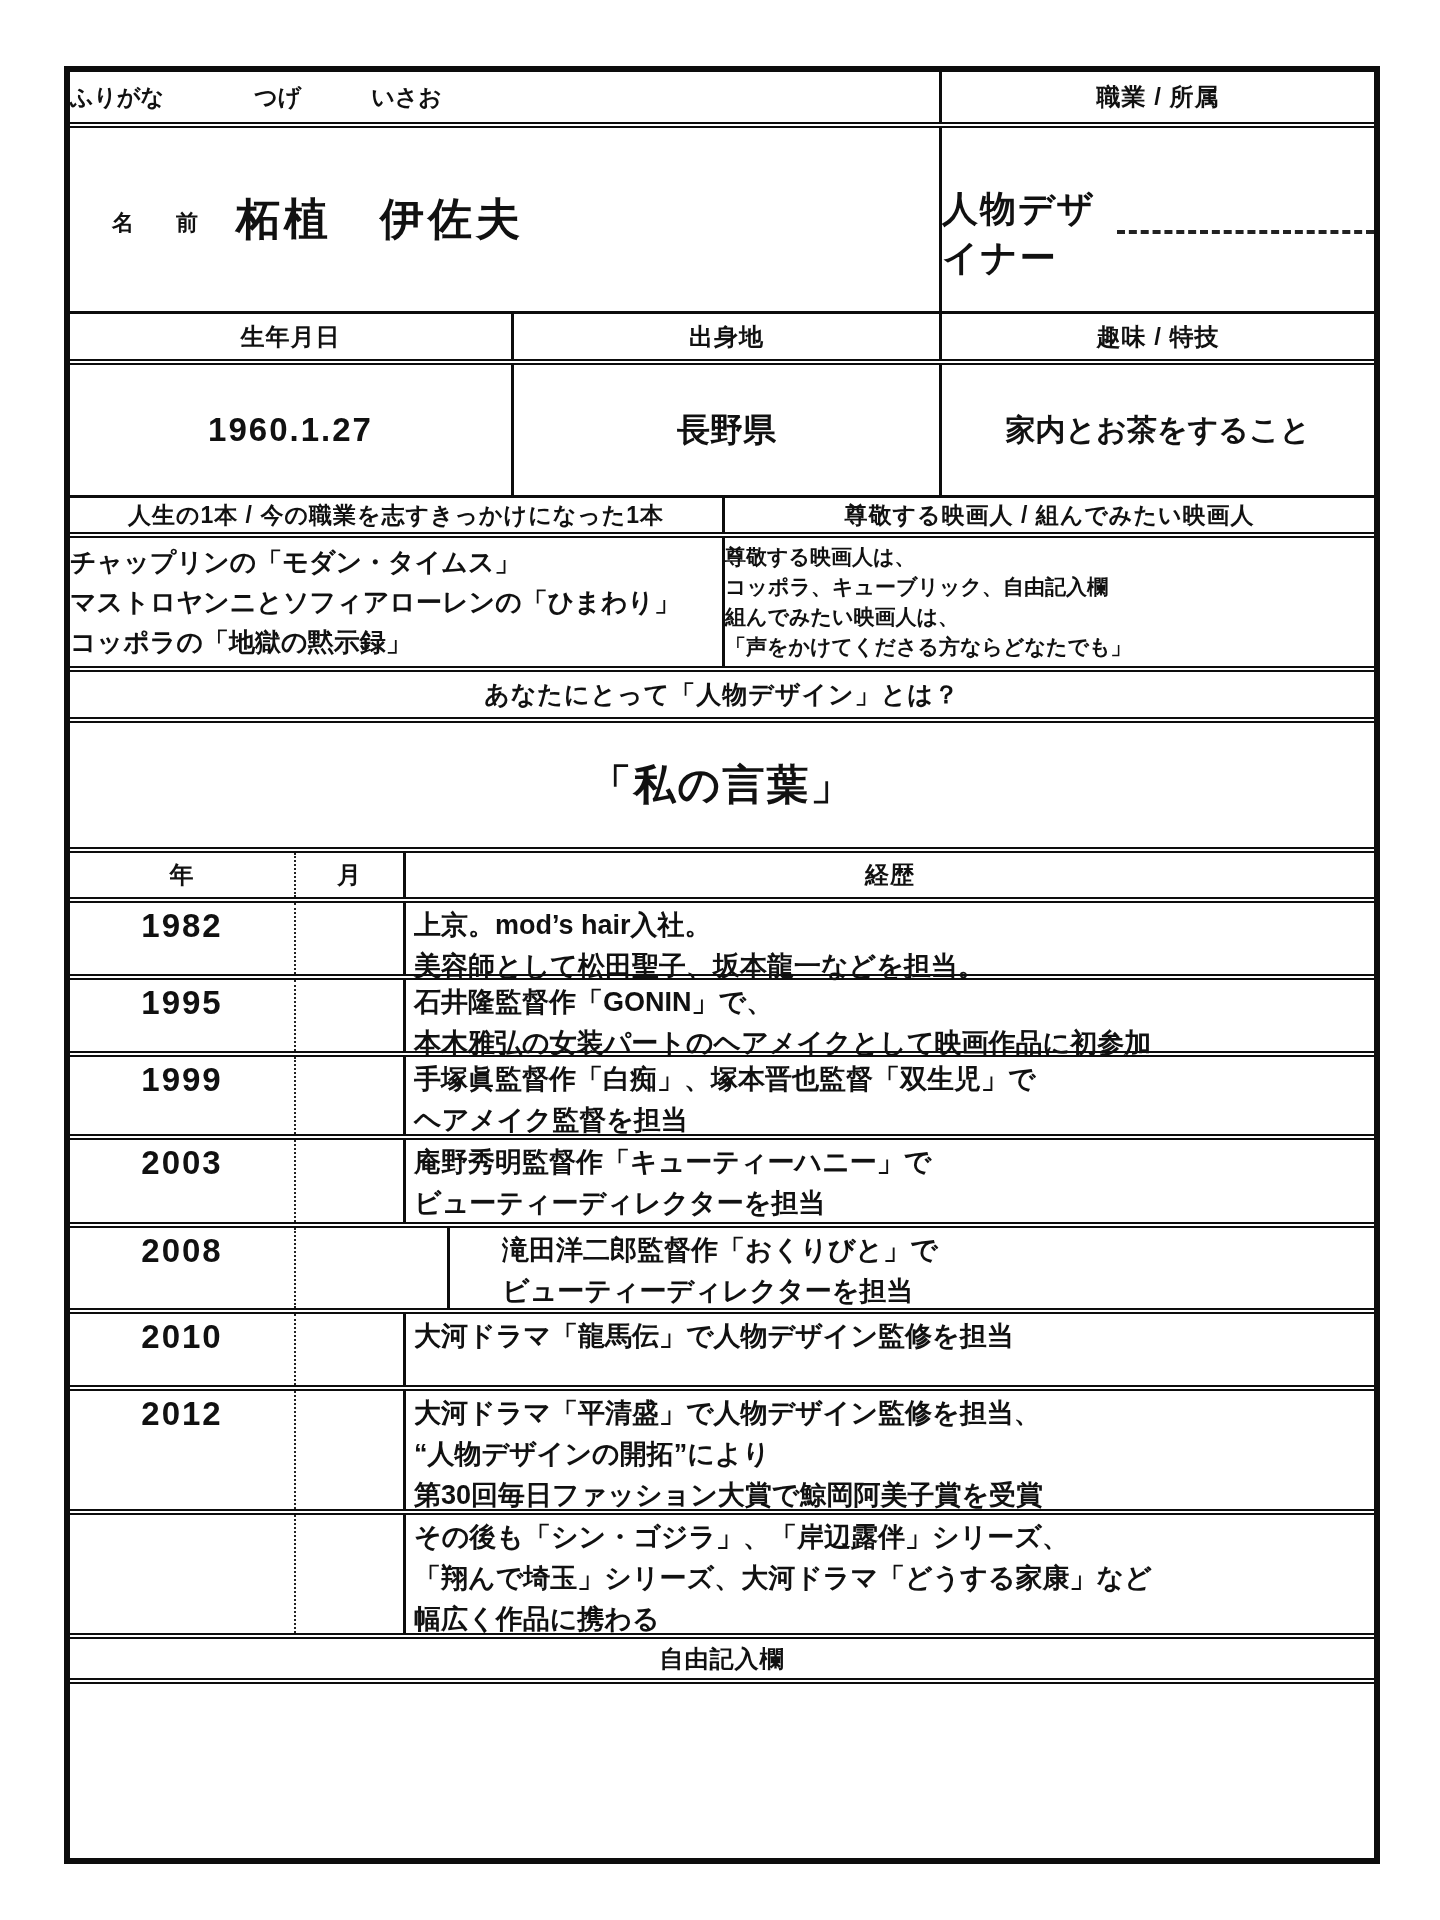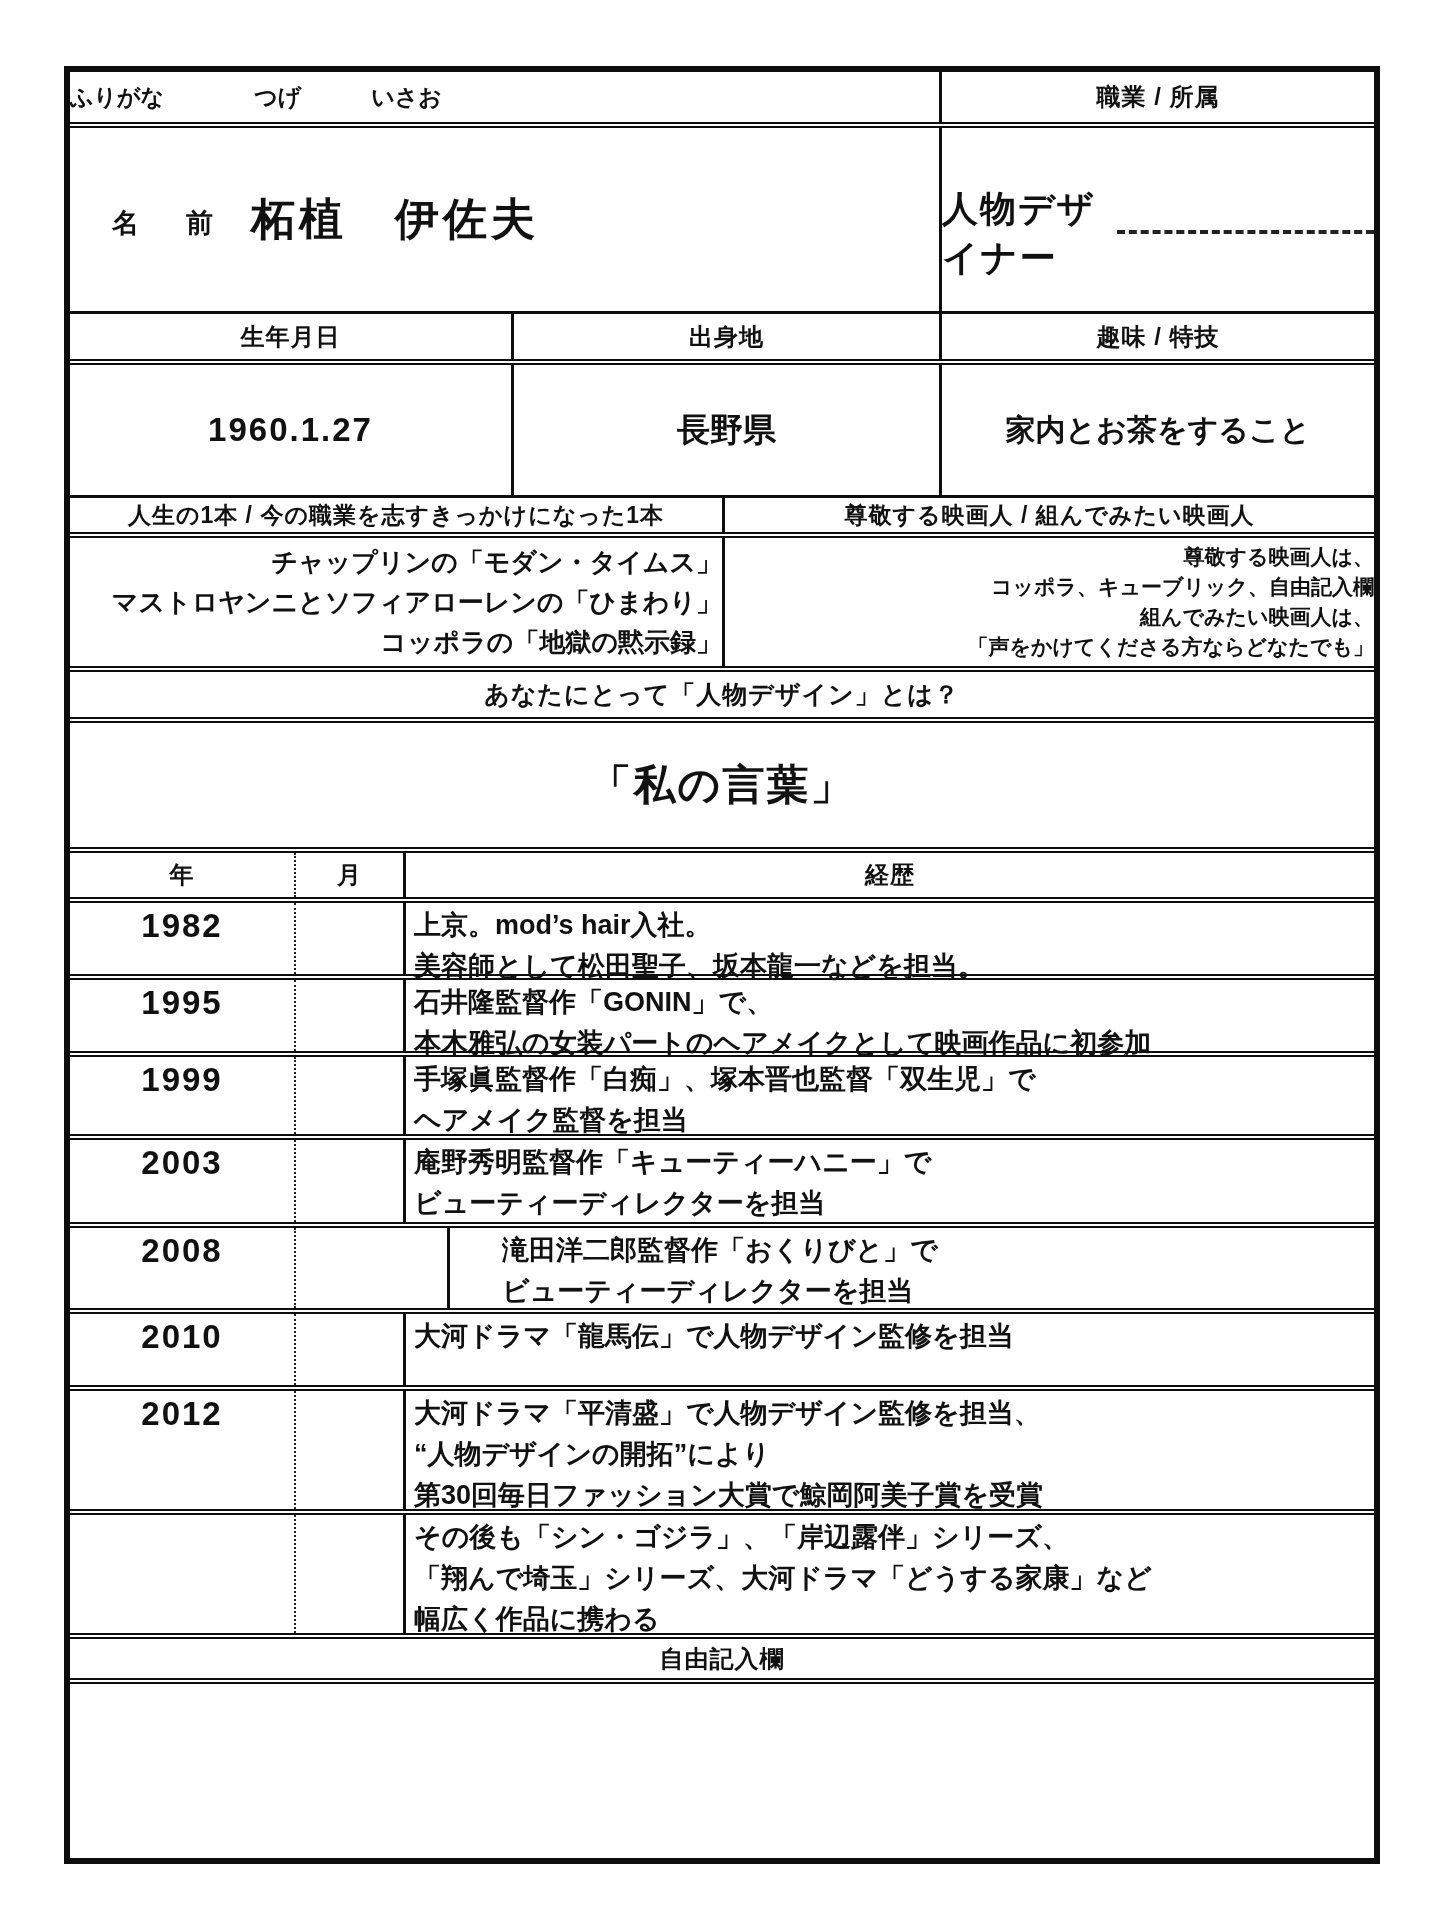--- a/index.html
+++ b/index.html
@@ -32,21 +32,21 @@
   .r-furigana { height:56px; }
   .left-wide { width:872px; }
   .right-col { flex:1; }
   .furigana-cell { display:flex; align-items:center; font-weight:700; font-size:23px; }
   .furigana-cell .fv1 { margin-left:90px; }
   .furigana-cell .fv2 { margin-left:70px; }
 
   
   .r-name { height:186px; }
   .name-cell { display:flex; align-items:center; padding-left:42px; }
-  .name-label { font-weight:700; font-size:27px; letter-spacing:10px;margin-top:6px; }
+  .name-label { font-weight:700; font-size:22px; letter-spacing:10px;margin-top:6px; }
   .name-value { font-weight:700; font-size:44px; margin-left:28px; letter-spacing:4px; }
   .occ-cell { display:flex; flex-direction:row; align-items:center; }
   .occ-value { font-weight:700; font-size:36px; margin-top:28px; letter-spacing:2px; }
   .dash-line { width:92%; border-top:4px dashed #222; margin-top:24px; }
 
   
   .r-h3 { height:51px; }
   .c1 { width:444px; } .c2 { width:428px; } .c3 { flex:1; }
 
   
@@ -54,21 +54,21 @@
   .val { display:flex; align-items:center; justify-content:center; font-weight:700; }
   .birth-v { font-size:33px; letter-spacing:2px; font-weight:600; }
   .place-v { font-size:33px; }
   .hobby-v { font-size:30px; }
 
   
   .r-sech { height:40px; }
   .cl { width:655px; } .cr { flex:1; }
   .r-sech .hdr { font-size:23px; }
   .r-secc { height:134px; }
-  .content-lines { display:flex; flex-direction:column; align-items:flex-end; justify-content:center; text-align:center; }
+  .content-lines { display:flex; flex-direction:column; align-items:flex-start; justify-content:center; text-align:center; }
   .films-l { font-weight:700; font-size:26px; line-height:40px; }
   .films-r { font-weight:700; font-size:21px; line-height:30px; }
 
   
   .r-q { height:51px; }
   .r-q .hdr { font-size:25px; }
   .r-a { height:130px; }
   .answer { flex:1; display:flex; align-items:center; justify-content:center; font-weight:700; font-size:42px; letter-spacing:2px; }
 
   

